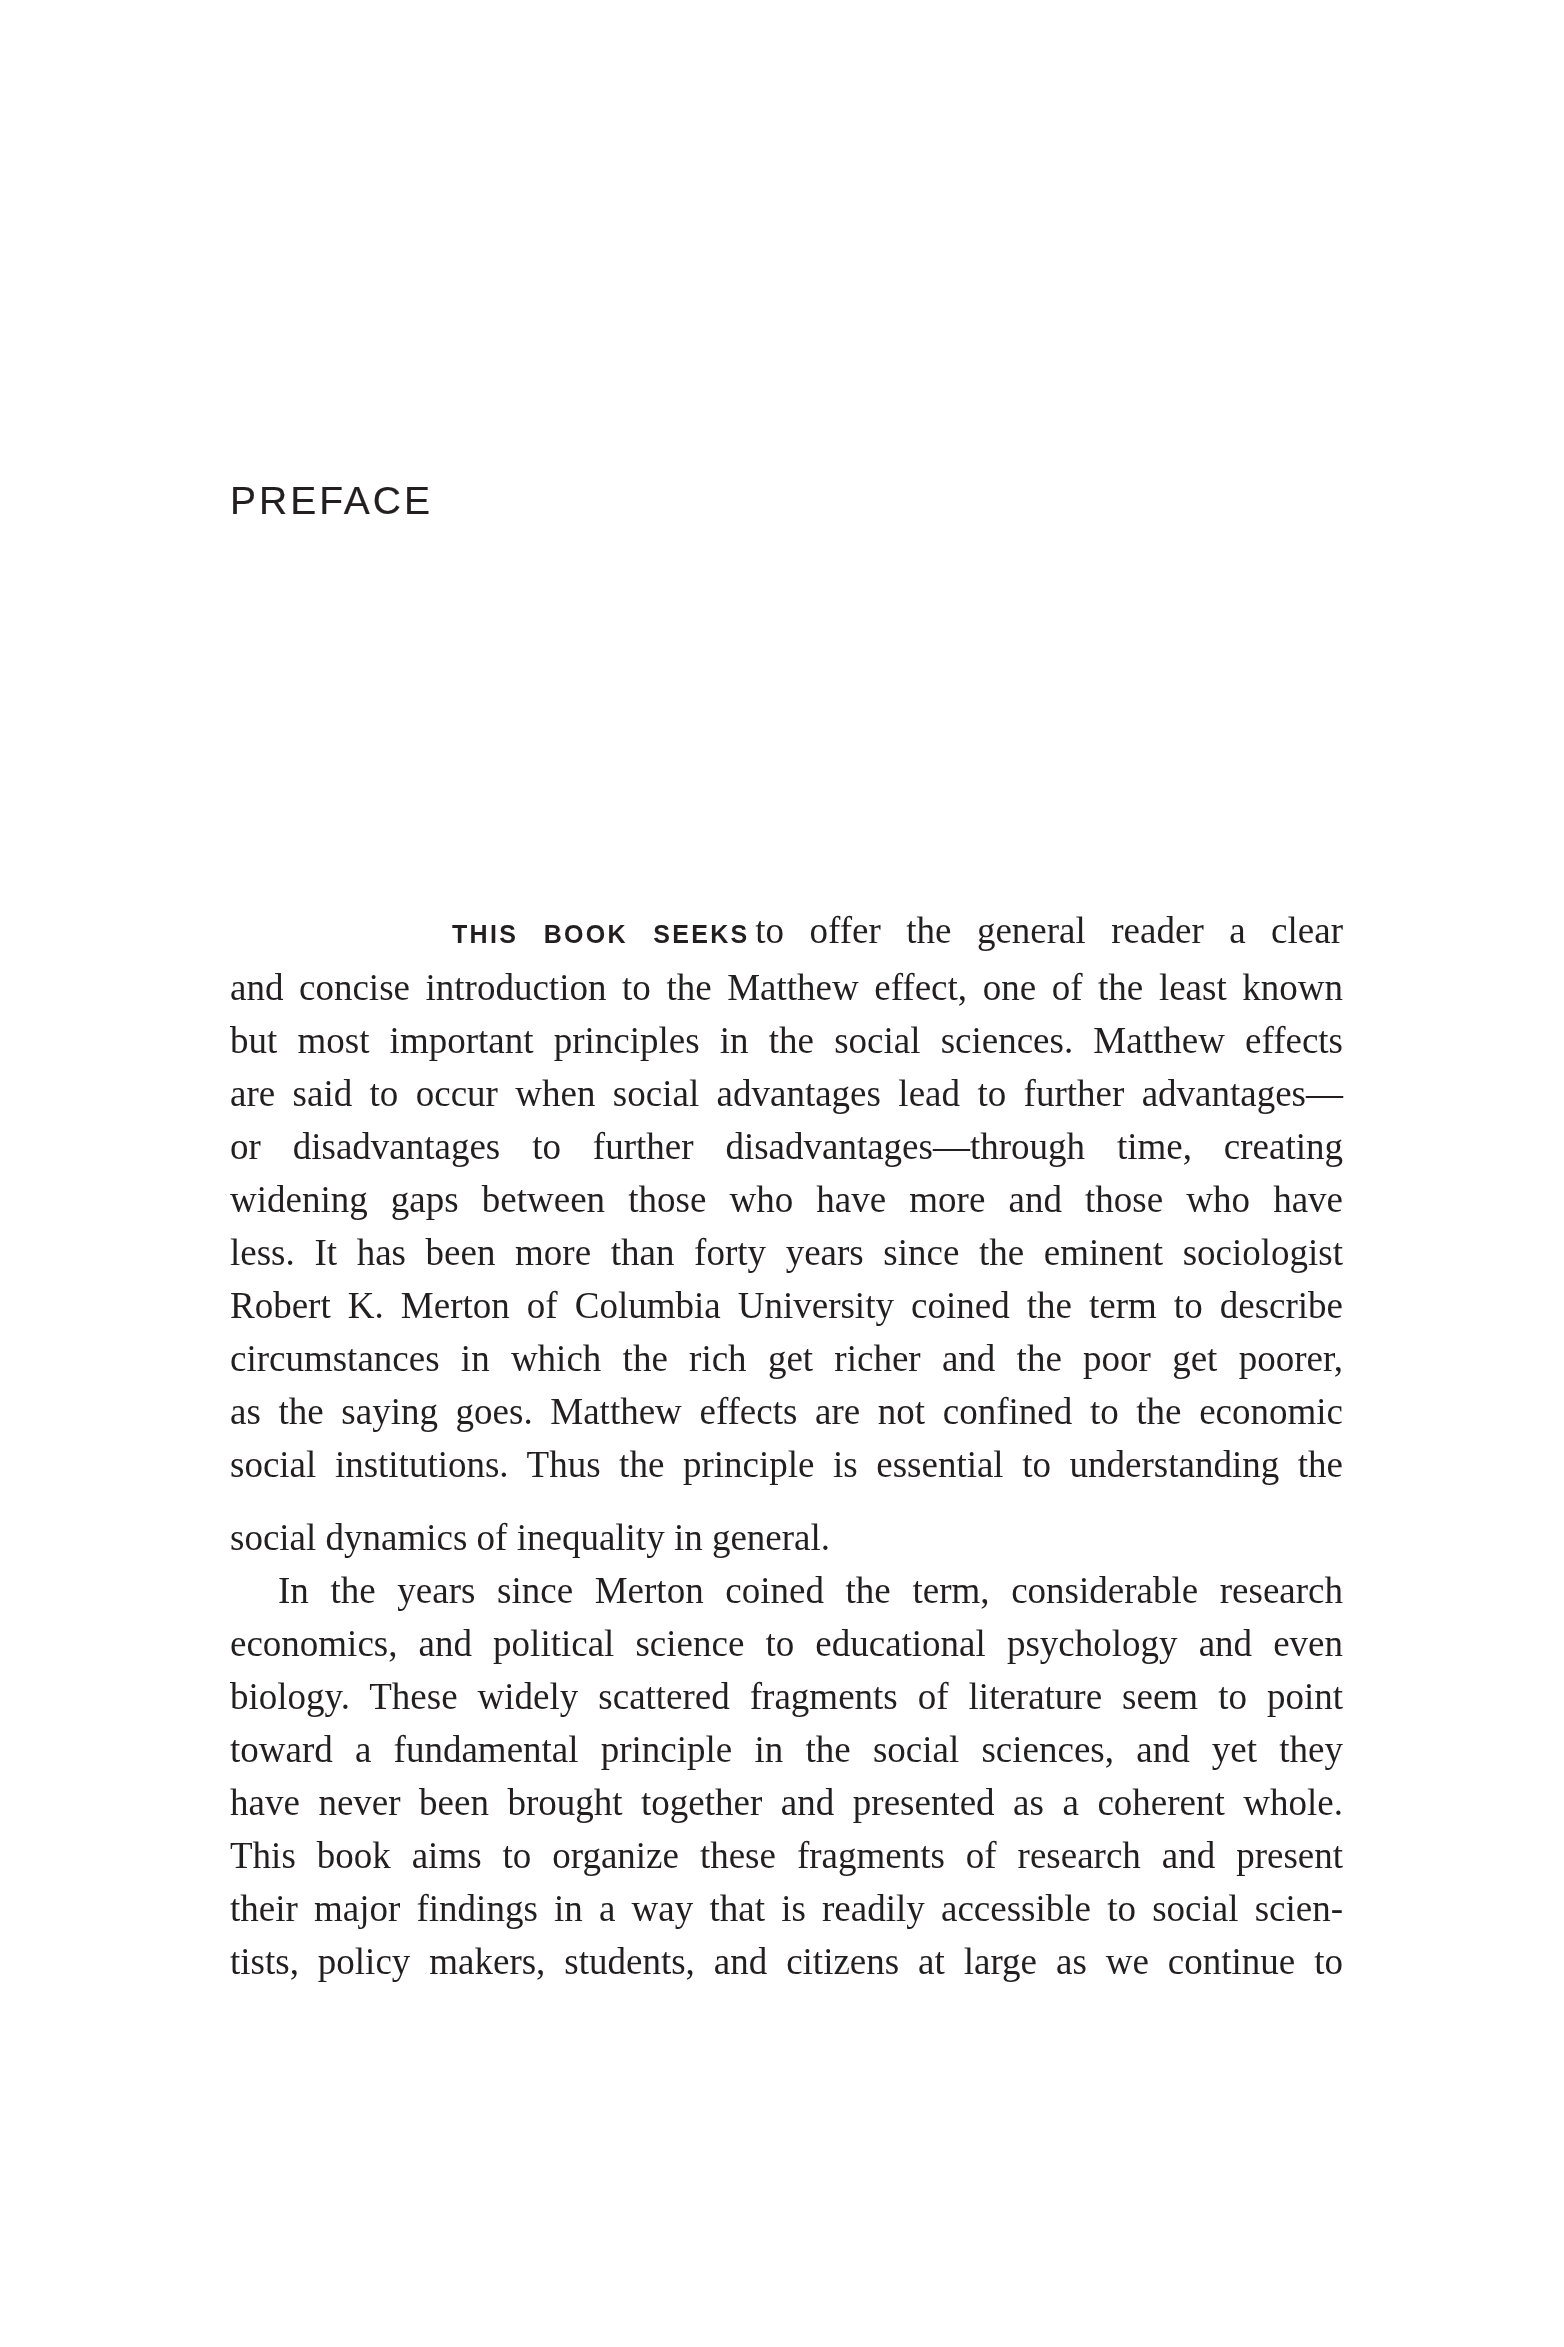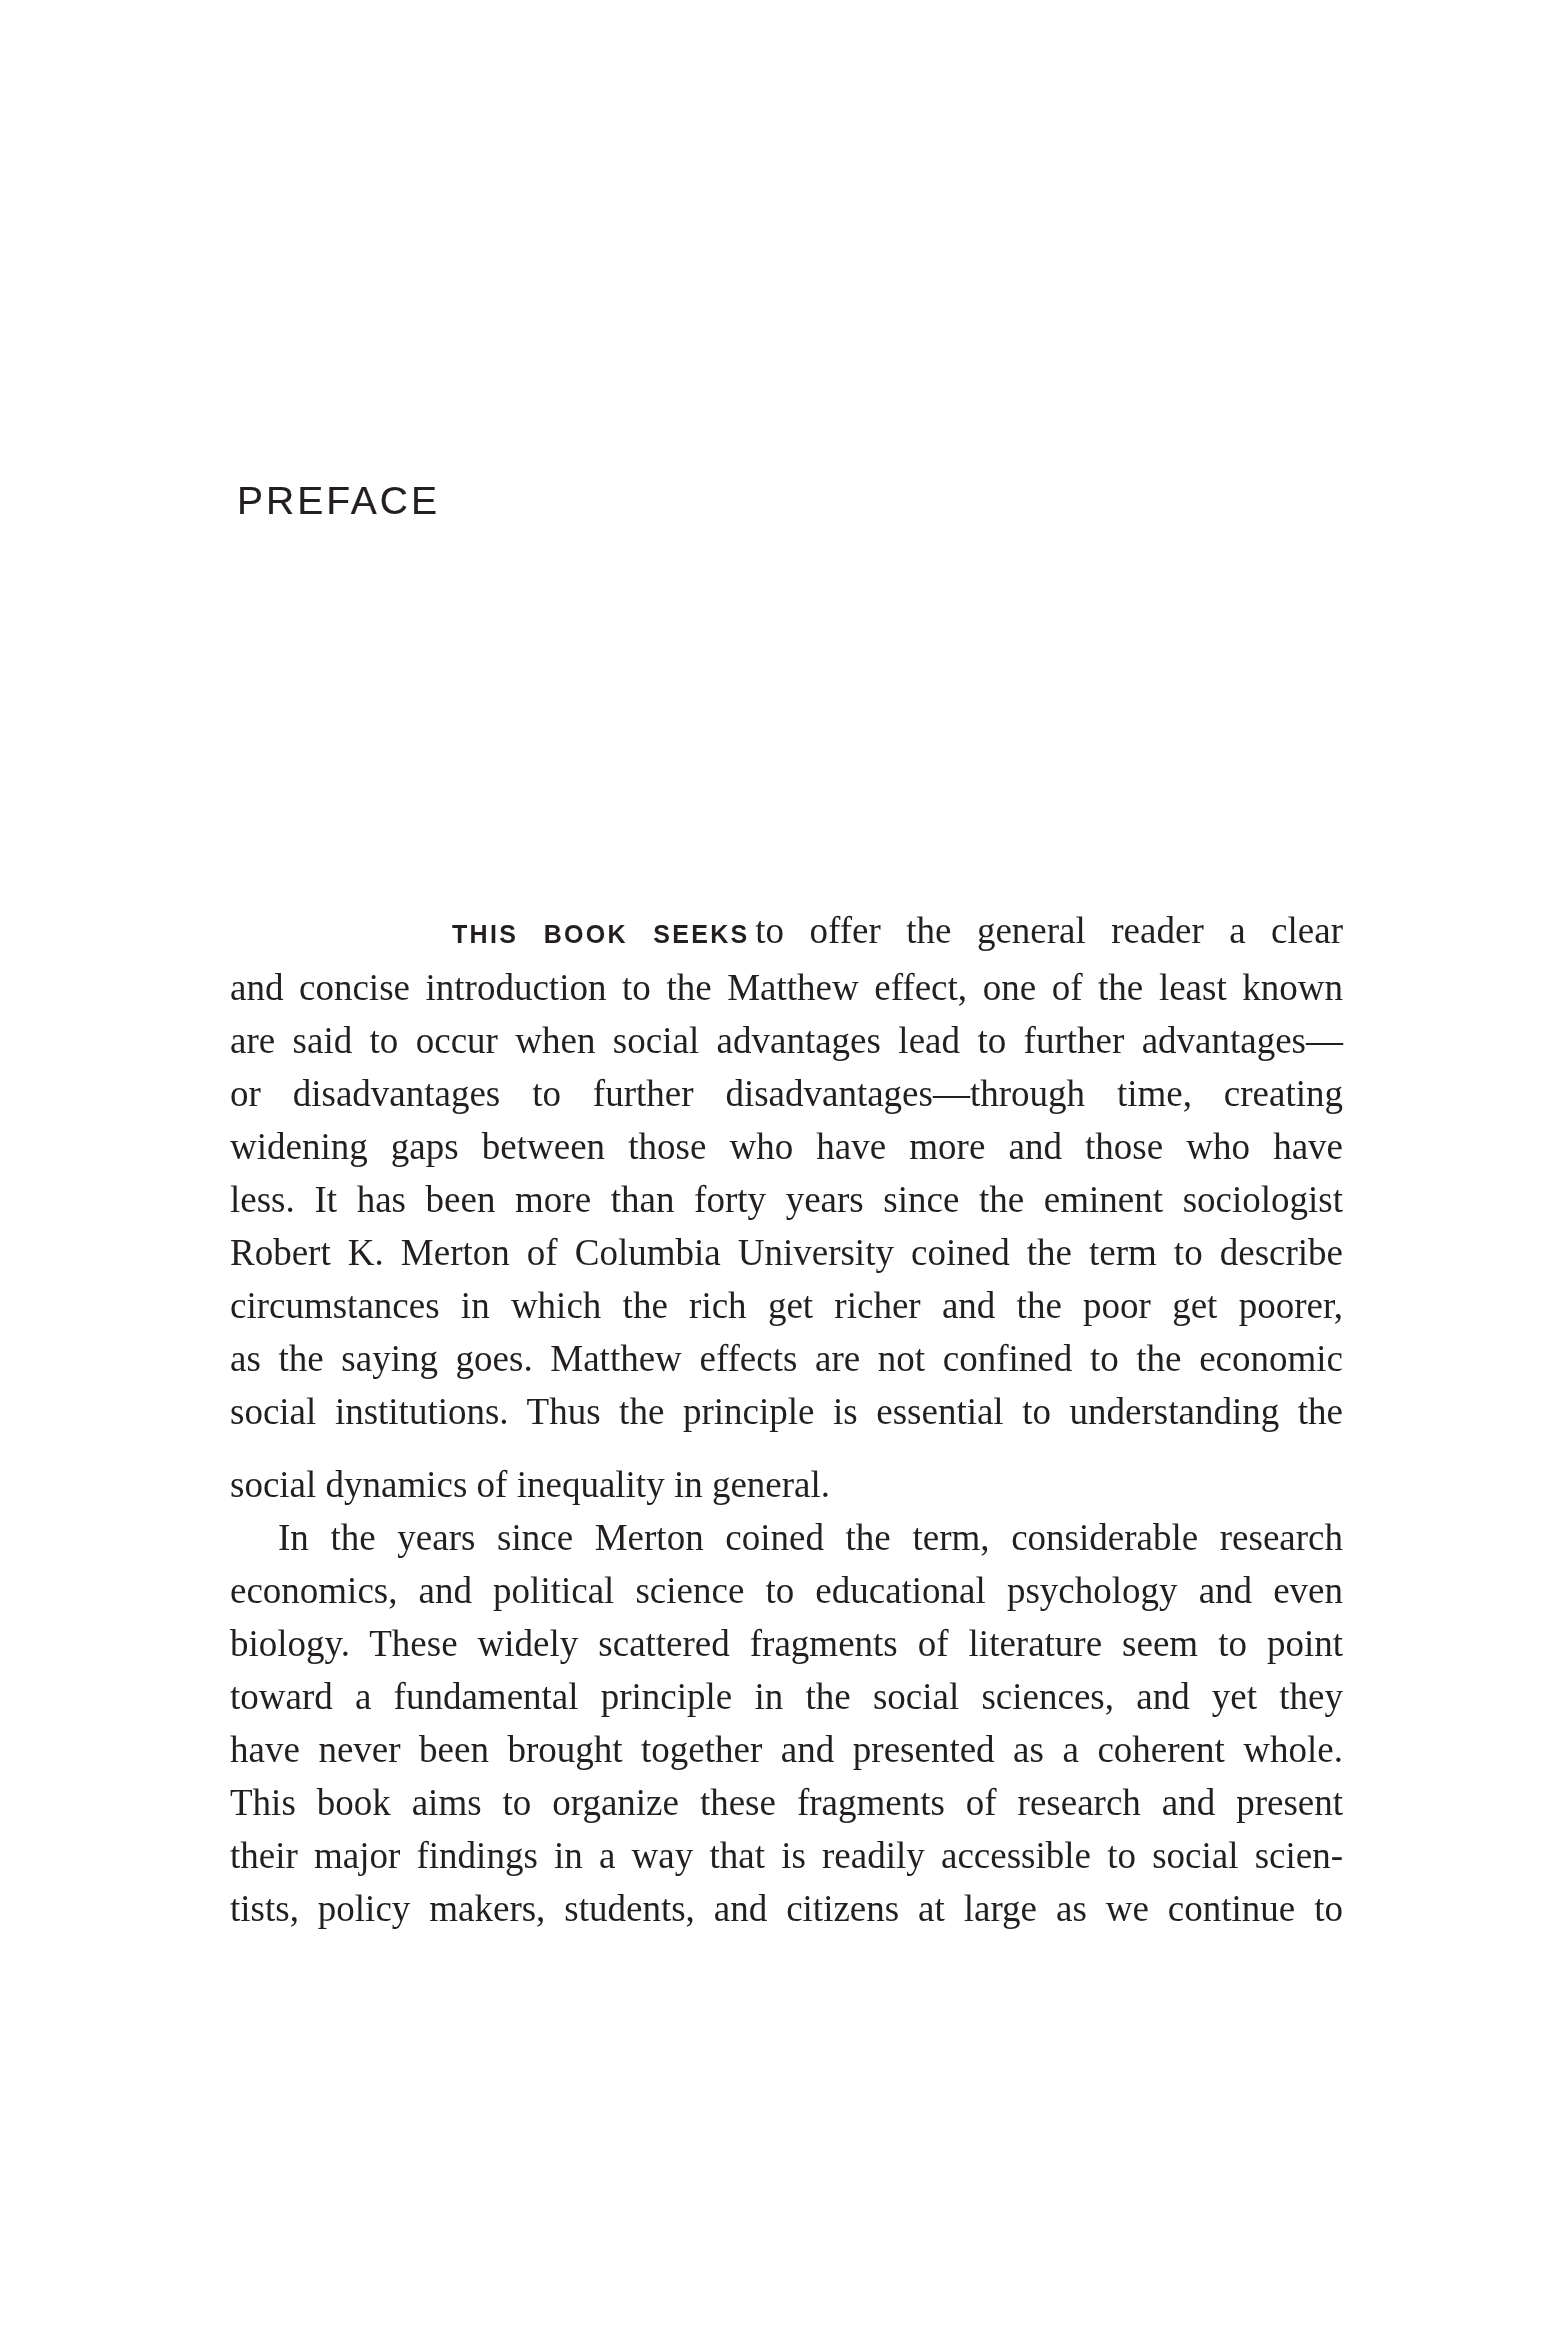--- a/index.html
+++ b/index.html
@@ -16,21 +16,21 @@
   }
   .page {
     position: absolute;
     left: 0; top: 0;
     width: 1565px;
     height: 2347px;
     background: #ffffff;
   }
   .chapter-title {
     position: absolute;
-    left: 237px;
+    left: 230px;
     top: 474px;
     margin: 0;
     font-family: "Liberation Sans", sans-serif;
     font-weight: normal;
     font-size: 39px;
     letter-spacing: 3px;
     line-height: 53px;
     color: #231f20;
     -webkit-text-stroke: 0.2px #231f20;
   }
@@ -79,20 +79,21 @@
 
 <div class="page">
 
   <h1 class="chapter-title">PREFACE</h1>
 
   <div class="body-text">
 
     <p>
       <span class="line indent-first"><span class="lead-in">THIS BOOK SEEKS</span><span>to offer the general reader a clear</span></span>
       <span class="line">and concise introduction to the Matthew effect, one of the least known</span>
+      <span class="line">but most important principles in the social sciences. Matthew effects</span>
       <span class="line">are said to occur when social advantages lead to further advantages—</span>
       <span class="line">or disadvantages to further disadvantages—through time, creating</span>
       <span class="line">widening gaps between those who have more and those who have</span>
       <span class="line">less. It has been more than forty years since the eminent sociologist</span>
       <span class="line">Robert K. Merton of Columbia University coined the term to describe</span>
       <span class="line">circumstances in which the rich get richer and the poor get poorer,</span>
       <span class="line">as the saying goes. Matthew effects are not confined to the economic</span>
       <span class="line">social institutions. Thus the principle is essential to understanding the</span>
       <span class="line last">social dynamics of inequality in general.</span>
     </p>

